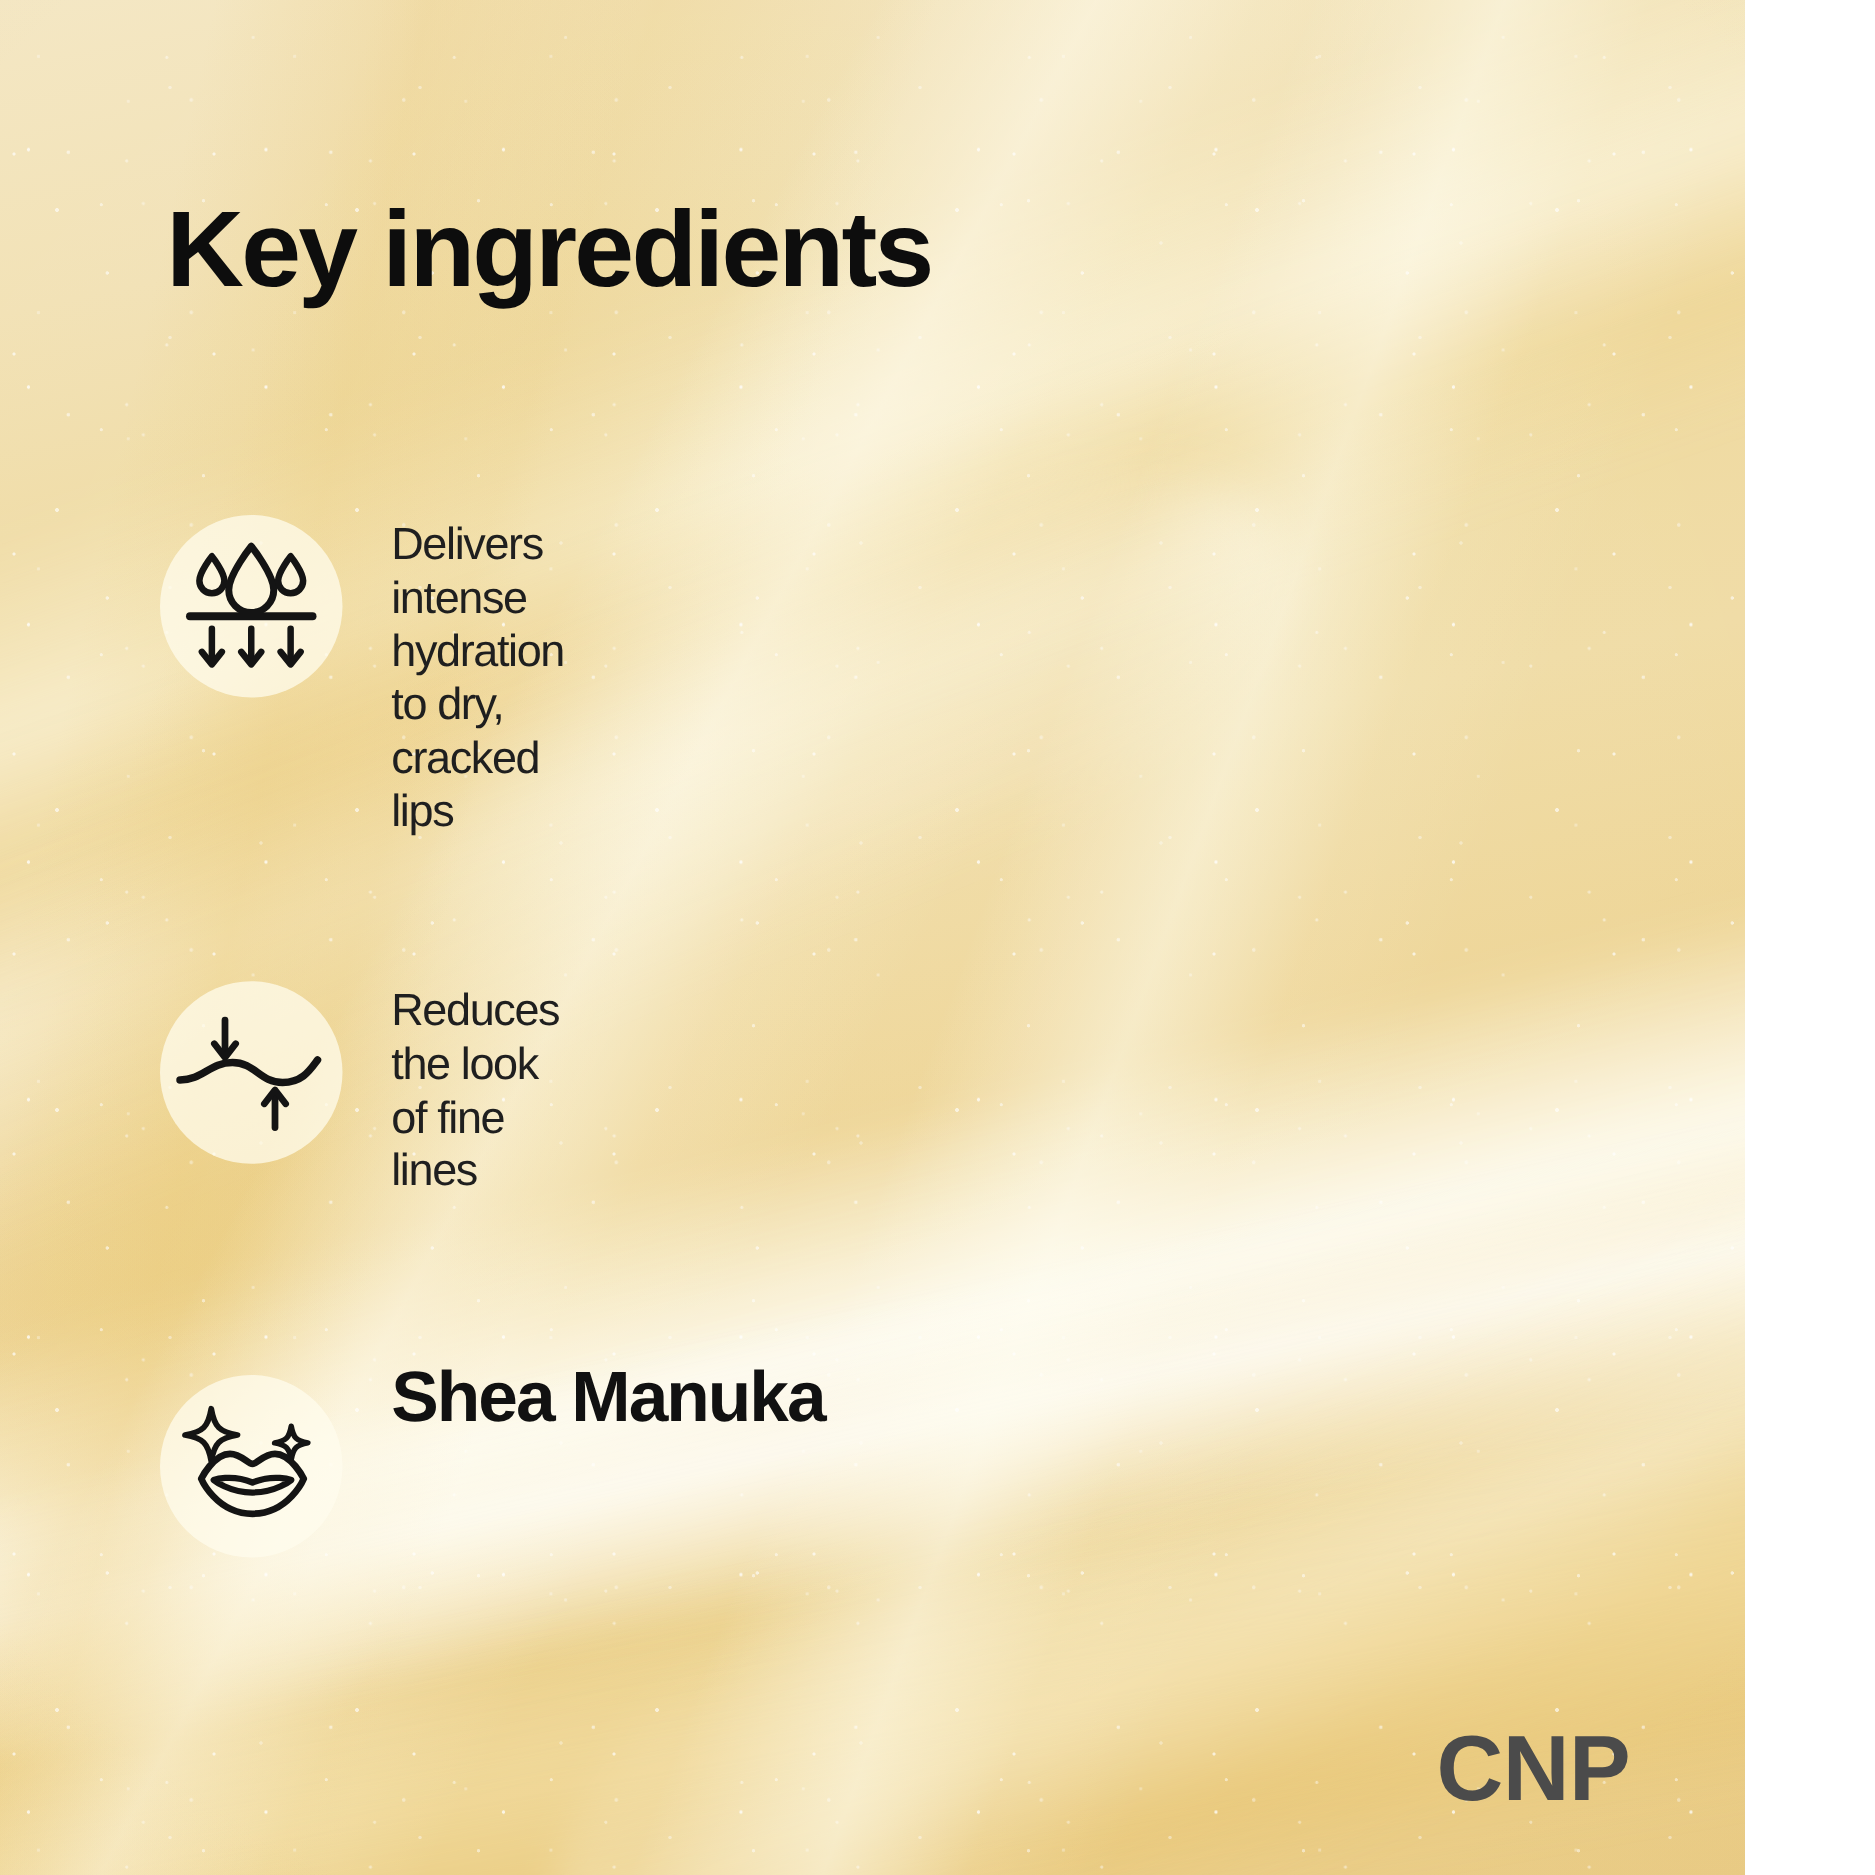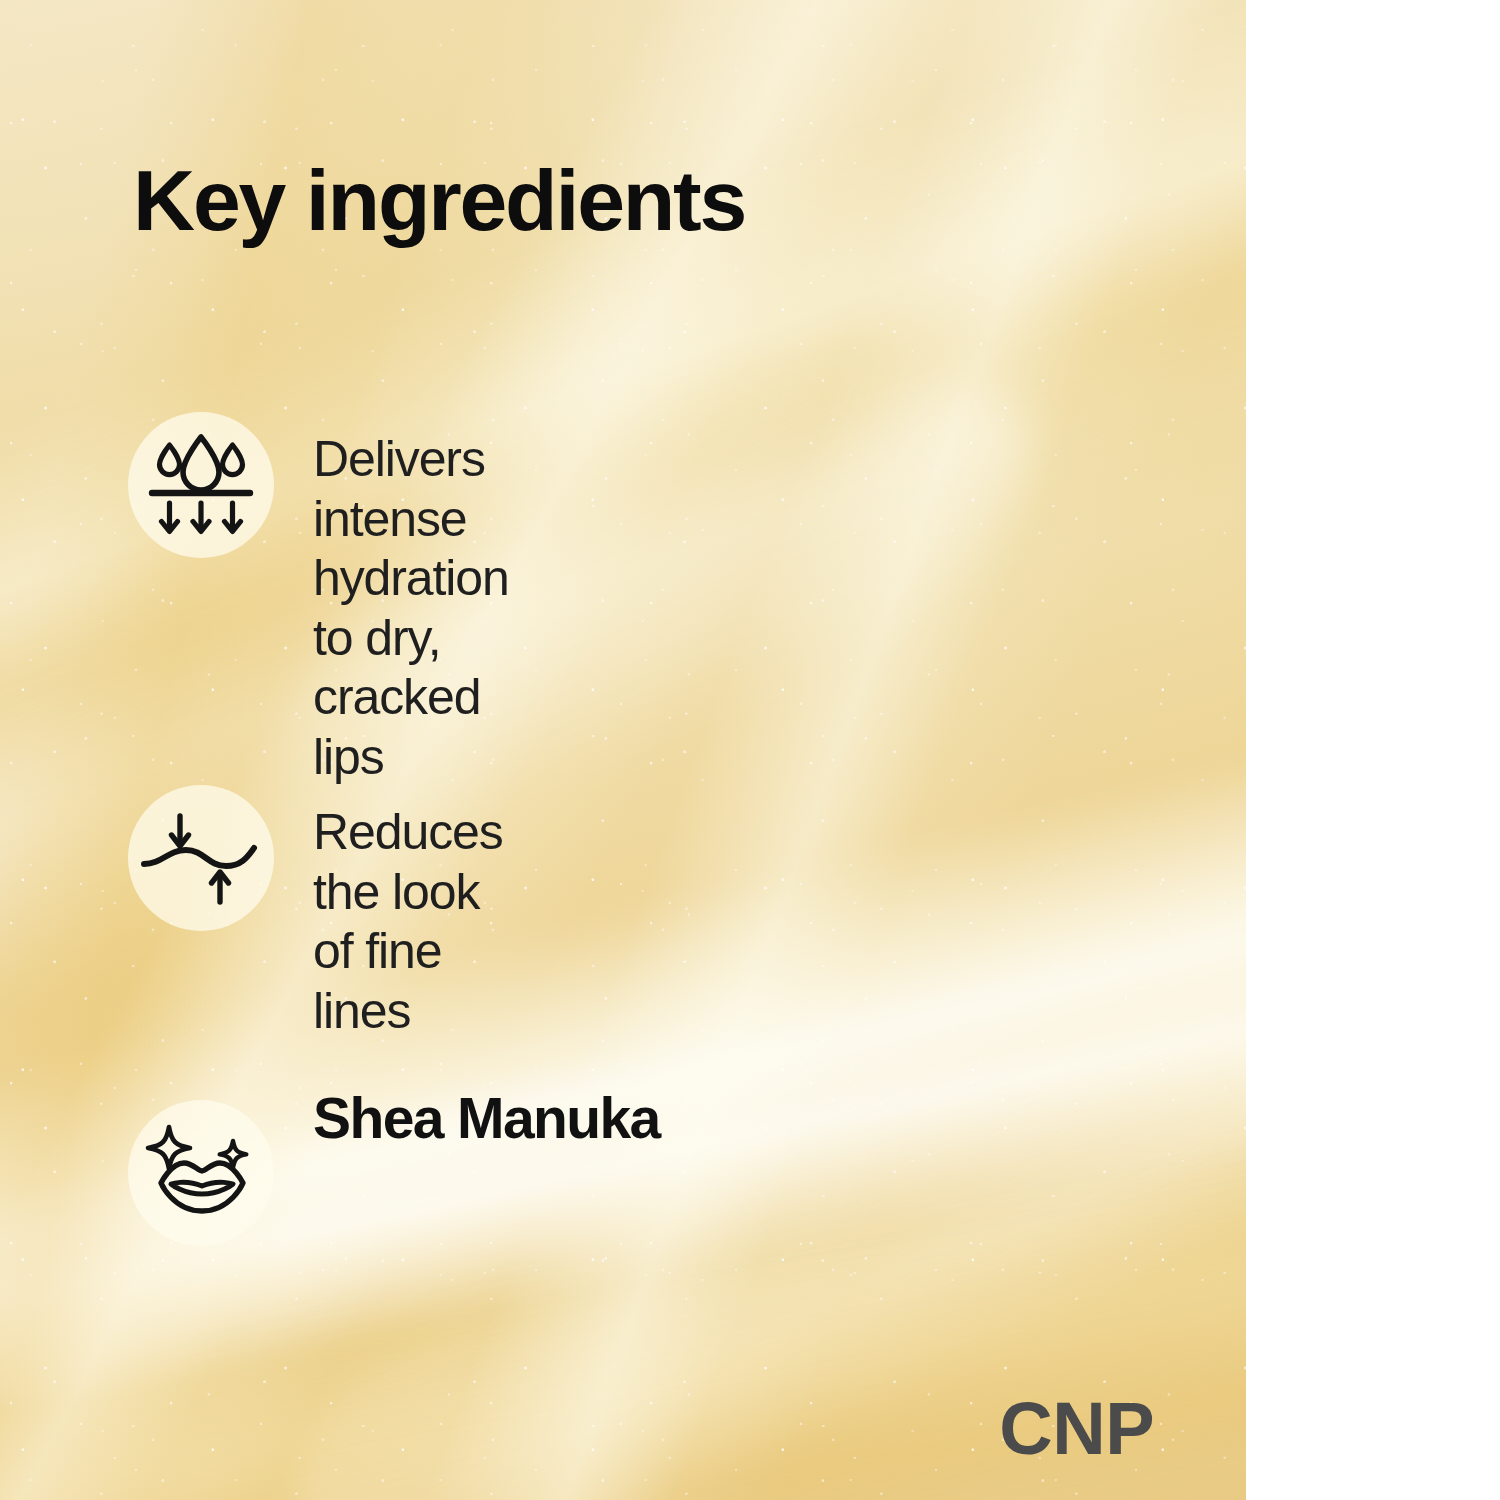--- a/index.html
+++ b/index.html
@@ -5,21 +5,21 @@
   * { margin:0; padding:0; box-sizing:border-box; }
 
   html, body {
     width:1500px; height:1500px;
     font-family:"Liberation Sans", sans-serif;
     overflow:hidden;
   }
 
   #card {
     position:relative;
-    width:1246px; height:1500px;
+    width:1396px; height:1500px;
     overflow:hidden;
     background:#efdca8;
   }
 
   
   .bg-layer { position:absolute; inset:0; }
 
   .bg-base {
     background:
       linear-gradient(168deg,
@@ -203,31 +203,31 @@
   }
   .amp {
     font-weight:400;
     font-size:42px;
     letter-spacing:0;
     padding:0 6px;
     position:relative;
     top:-3px;
   }
   .ing-desc {
-    margin-top:20px;
-    font-size:50px;
+    margin-top:4px;
+    font-size:36px;
     font-weight:400;
     letter-spacing:-1.1px;
     color:#1f1f1f;
     line-height:1.19;
   }
 
   .brand {
     position:absolute;
-    right:92px; bottom:34px;
+    right:92px; bottom:48px;
     font-size:74px;
     font-weight:700;
     letter-spacing:-0.5px;
     color:#4b4b4b;
     line-height:1;
   }
 </style>
 </head>
 <body>
 

